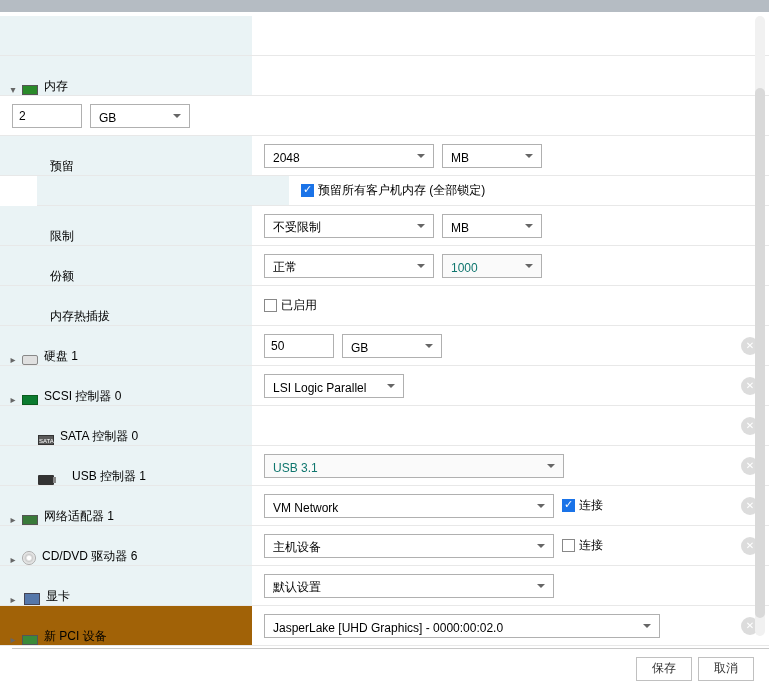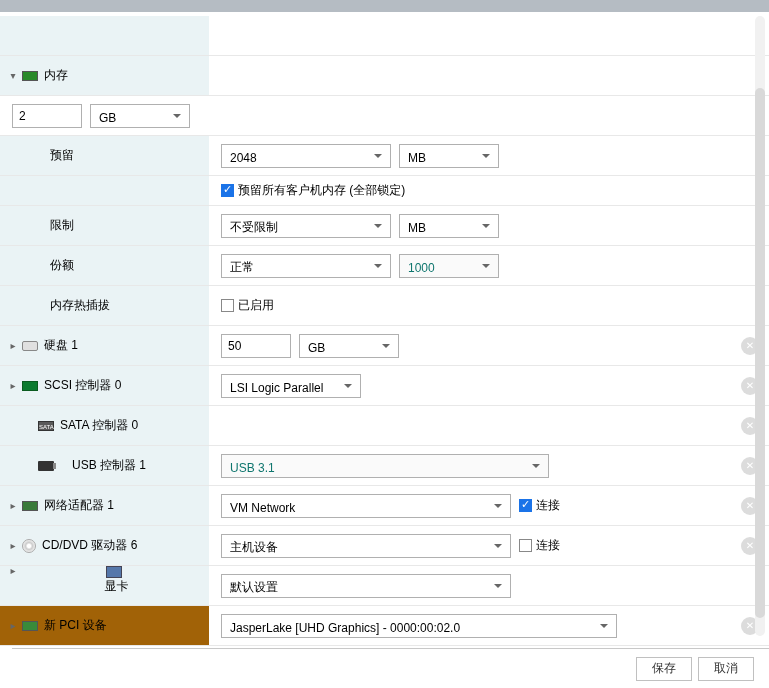--- a/index.html
+++ b/index.html
@@ -5,21 +5,21 @@
 * { box-sizing: border-box; margin: 0; padding: 0; font-family: Arial, "Microsoft YaHei", sans-serif; font-size: 12px; }
 body { background: #eaeaea; }
 .window-wrap { width: 769px; height: 688px; background: #fff; position: relative; overflow: hidden; }
 .titlebar { height: 12px; background: #b5bcc3; }
 .content { height: 636px; overflow-y: auto; background: #fff; padding-top: 4px; }
 .scrolltrack { position:absolute; right:4px; top:16px; width:10px; height:620px; background:#f1f1f1; border-radius:5px;}
 .scrollthumb { position:absolute; top:72px; width:10px; height:530px; background:#d9d9d9; border-radius:5px;}
 .footer { position:absolute; bottom:0; left:12px; right:0; height:40px; border-top:1px solid #c8c8c8; background:#fff; display:flex; justify-content:flex-end; align-items:center; padding:0 15px; gap:6px;}
 .btn { width:56px; height:24px; border:1px solid #c0c0c0; background:#fff; cursor:pointer; color:#333;}
 .row { display:flex; align-items:center; height:40px; border-bottom:1px solid #e8e8e8; }
-.label-cell { width:209px; height:100%; background:#eaf3f5; display:flex; align-items:center; padding-left:24px; position:relative;}
+.label-cell { width:252px; height:100%; background:#eaf3f5; display:flex; align-items:flex-end; padding-left:24px; position:relative;}
 .label-cell.sub { padding-left:50px; background:#eaf3f5;}
 .expand { position:absolute; left:8px; width:10px; height:10px; font-size:10px; color:#666; cursor:pointer; text-align:center; line-height:10px;}
 .expand.collapsed::before{content:"▸";}
 .expand.open::before{content:"▾";}
 .icon { width:16px; height:14px; margin-right:6px; display:inline-block; flex-shrink:0;}
 .icon.memory{background:linear-gradient(90deg,#2a8a2a 40%,#2a8a2a 40%),#2a8a2a; border:1px solid #555; height:10px; margin-top:1px;}
 .icon.disk{background:#e0e0e0; border:1px solid #888; border-radius:2px; height:10px;}
 .icon.scsi{background:#0b7b2f; border:1px solid #0b5b1f; height:10px;}
 .icon.sata{background:#5a5a5a; border:1px solid #333; height:10px; color:#fff; font-size:6px; text-align:center; line-height:10px;}
 .icon.usb{background:#333; height:10px; border-radius:1px; position:relative;}
@@ -31,21 +31,21 @@
 .ctrl-cell { flex:1; height:100%; display:flex; align-items:center; padding:0 12px; position:relative;}
 .txt-in { width:70px; height:24px; border:1px solid #b0b0b0; padding:0 6px;}
 .sel { height:24px; border:1px solid #b0b0b0; background:#fff; padding:4px 22px 0 8px; position:relative; cursor:pointer; display:inline-flex; align-items:center; min-width:60px;}
 .sel::after{content:""; position:absolute; right:8px; top:9px; border:4px solid transparent; border-top-color:#666;}
 .sel.disabled{color:#0f766e; background:#fafafa; cursor:default;}
 .remove-btn{position:absolute; right:10px; width:18px; height:18px; border-radius:50%; background:#dcdcdc; color:#fff; display:flex; align-items:center; justify-content:center; font-size:11px; cursor:pointer;}
 .remove-btn::before{content:"✕"; font-size:10px; color:#fff;}
 .chk{width:13px;height:13px;border:1px solid #888;background:#fff;display:inline-block;margin-right:4px;cursor:pointer;position:relative;}
 .chk.checked{background:#1a73e8;border-color:#1a73e8;}
 .chk.checked::after{content:"✓";color:#fff;position:absolute;top:-2px;left:1px;font-size:11px;}
-.row.reserve-extra{height:30px;}
+.row.reserve-extra{height:30px;margin-left:37px;}
 .row.reserve-extra .label-cell{background:#eaf3f5;}
 .new-pci .label-cell{background:#a16207;}
 </style>
 </head>
 <body>
 <div class="window-wrap">
 <div class="titlebar"></div>
 
 <div class="content">
 
@@ -176,21 +176,21 @@
       <span class="remove-btn"></span>
     </div>
   </div>
 
   <div class="row">
     <div class="label-cell" style="padding-left:38px;gap:12px;">
       <span class="icon usb"></span>
       <span>USB 控制器 1</span>
     </div>
     <div class="ctrl-cell">
-      <div class="sel disabled" style="width:328px">
+      <div class="sel disabled" style="width:300px">
             <span>USB 3.1</span>
           </div>
       <span class="remove-btn"></span>
     </div>
   </div>
 
   <div class="row">
     <div class="label-cell" style="padding-left:22px;">
       <span class="expand collapsed"></span>
       <span class="icon net"></span>
@@ -218,21 +218,21 @@
             <span>主机设备</span>
           </div>
       <span style="width:8px"></span>
       <span class="chk"></span>
       <span>连接</span>
       <span class="remove-btn"></span>
     </div>
   </div>
 
   <div class="row">
-    <div class="label-cell" style="flex-direction:column;">
+    <div class="label-cell" style="">
       <span class="expand collapsed"></span>
       <span class="icon gpu"></span>
       <span>显卡</span>
     </div>
     <div class="ctrl-cell">
       <div class="sel" style="width:290px">
             <span>默认设置</span>
           </div>
     </div>
   </div>

